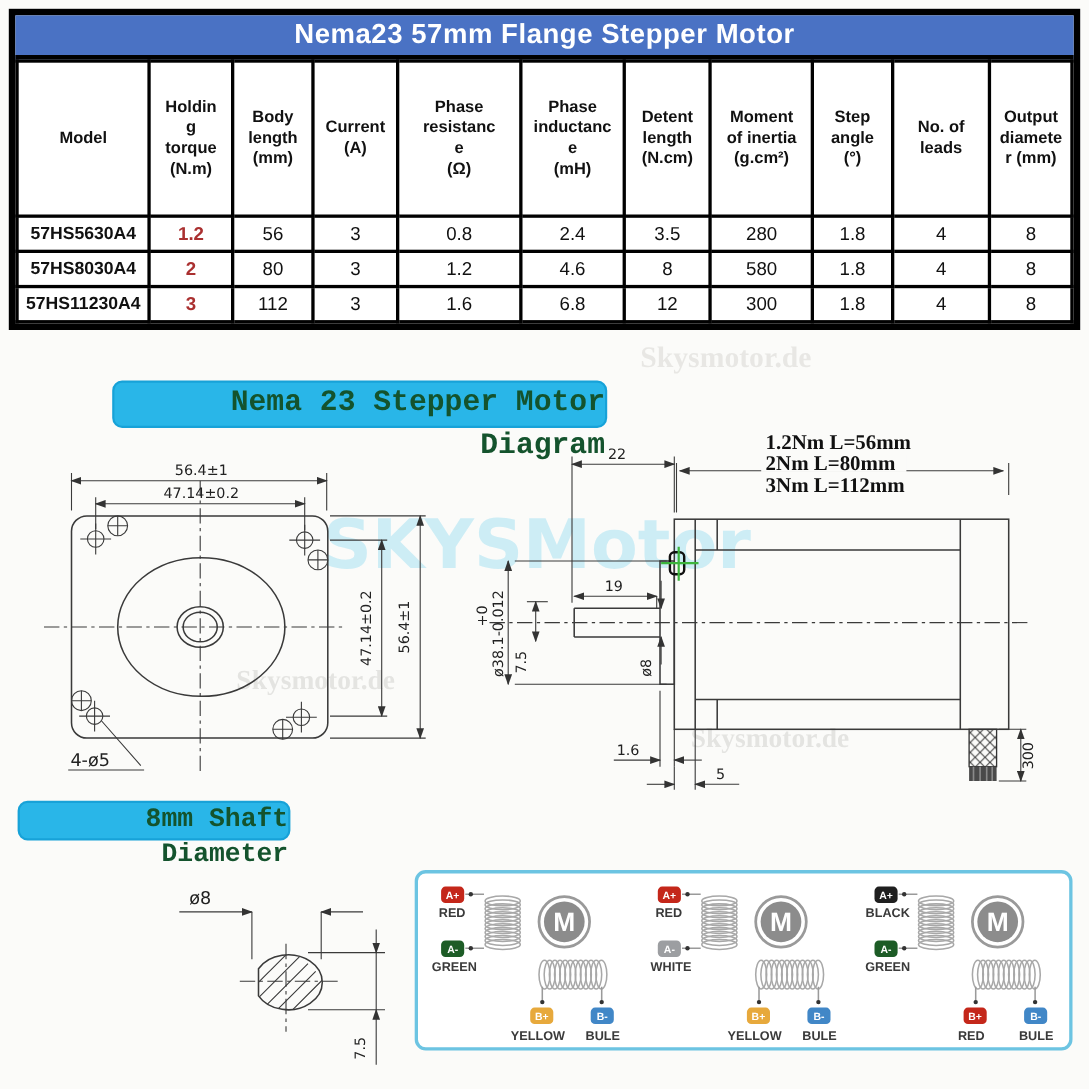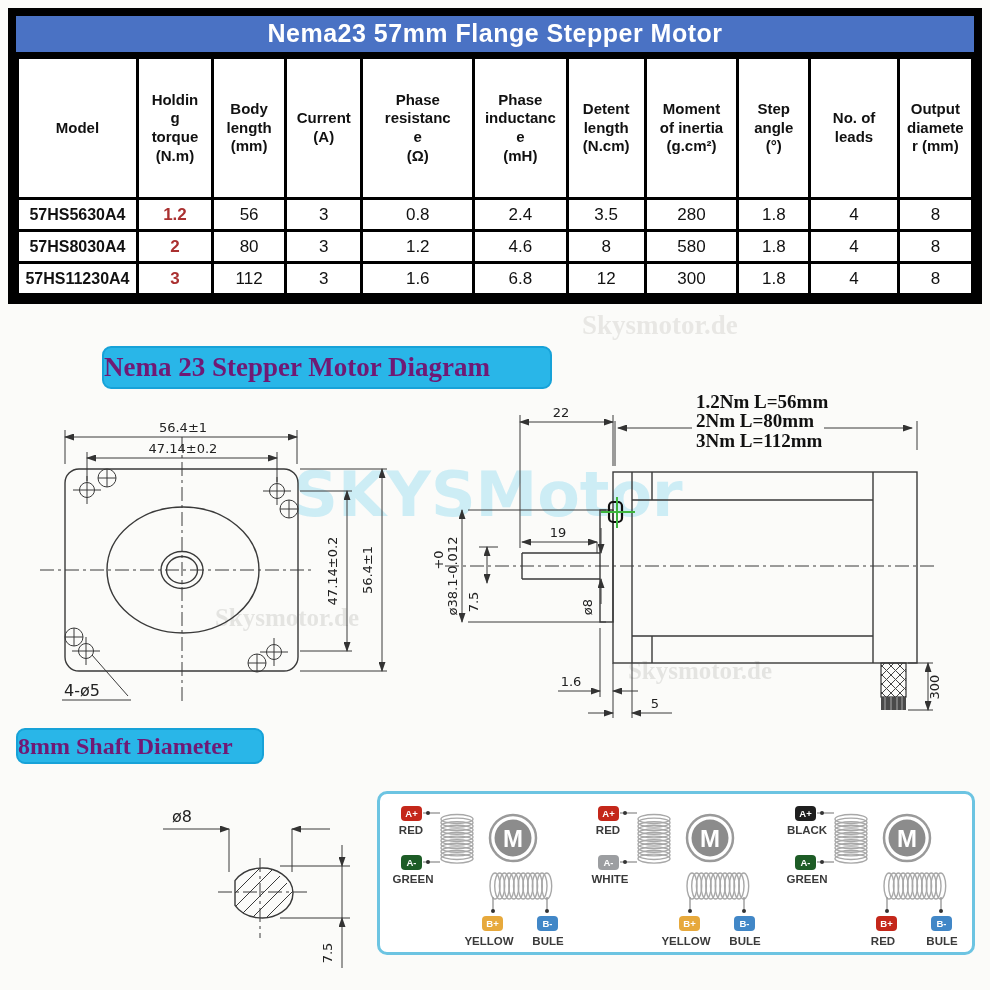--- a/index.html
+++ b/index.html
@@ -1,30 +1,30 @@
 <!DOCTYPE html>
 <html><head>
 <meta charset="utf-8">
 <style>
   html,body{margin:0;padding:0;}
   #page{position:relative;width:990px;height:990px;background:#fbfbf9;overflow:hidden;
         font-family:"Liberation Sans",sans-serif;color:#111;}
   
-  .table-wrap{position:absolute;left:8px;top:8px;width:974px;border:8px solid #000000;background:#fff;box-sizing:border-box;}
+  .table-wrap{position:absolute;left:8px;top:8px;width:974px;border:6px solid #000000;background:#fff;box-sizing:border-box;}
   .title-bar{background:#4a72c4;color:#fff;text-align:center;font-weight:bold;font-size:25px;
              padding:3px 0 4px;border-bottom:4px solid #000;letter-spacing:.5px;}
   table.spec{border-collapse:collapse;width:100%;table-layout:fixed;}
   table.spec th,table.spec td{border:3px solid #000;text-align:center;vertical-align:middle;padding:0 4px;overflow:hidden;}
   table.spec th{font-size:15px;font-weight:bold;white-space:pre-line;line-height:1.25;height:138px;}
   table.spec td{font-size:17px;height:29px;}
   table.spec td.model{font-weight:bold;font-size:16px;}
   table.spec td.torque{color:#aa3030;font-weight:bold;}
   
-  .sec-head{position:absolute;background:#29b6e8;color:#701a75;border:2px solid #17a2d8;border-radius:9px;
-            font-family:Liberation Serif, serif;font-weight:bold;text-align:left;box-sizing:border-box;}
+  .sec-head{position:absolute;background:#29b6e8;color:#14532d;border:2px solid #17a2d8;border-radius:9px;
+            font-family:Liberation Mono, monospace;font-weight:bold;text-align:right;box-sizing:border-box;}
   #head-diagram{left:102px;top:346px;width:450px;height:43px;font-size:27px;line-height:39px;}
   #head-shaft{left:16px;top:728px;width:248px;height:36px;font-size:24px;line-height:32px;}
   .wm-top{position:absolute;left:582px;top:310px;font-size:27px;font-weight:bold;color:#94918a;opacity:.18;
           font-family:"Liberation Serif",serif;}
   
   svg{position:absolute;}
   #motor-svg{left:0;top:388px;}
   #shaft-svg{left:0;top:790px;}
   .draw{stroke:#3a3a3a;stroke-width:1.4;fill:none;}
   .thin{stroke:#3a3a3a;stroke-width:1;fill:none;}

